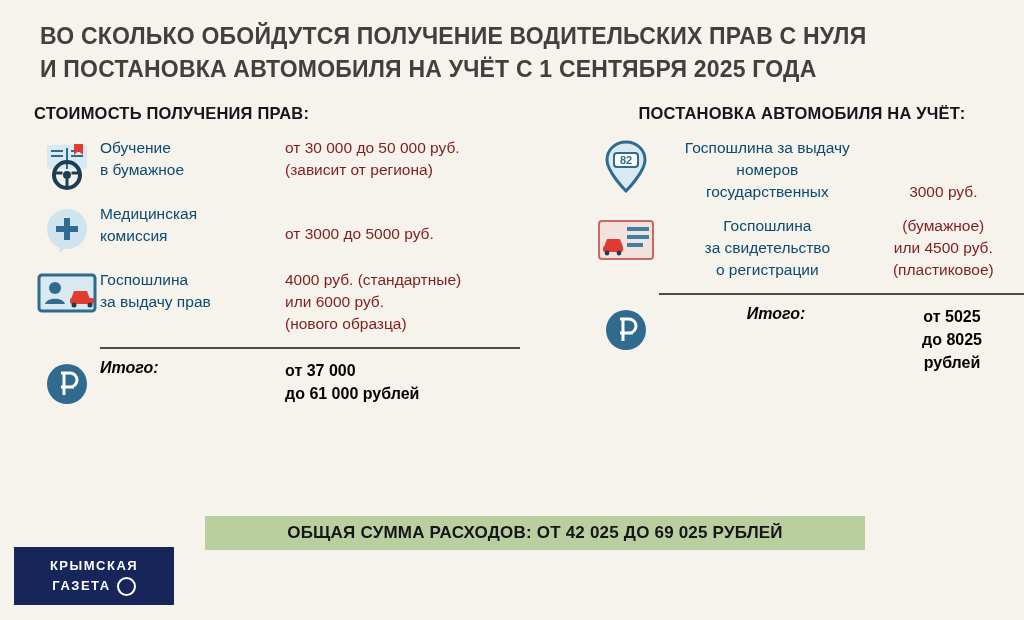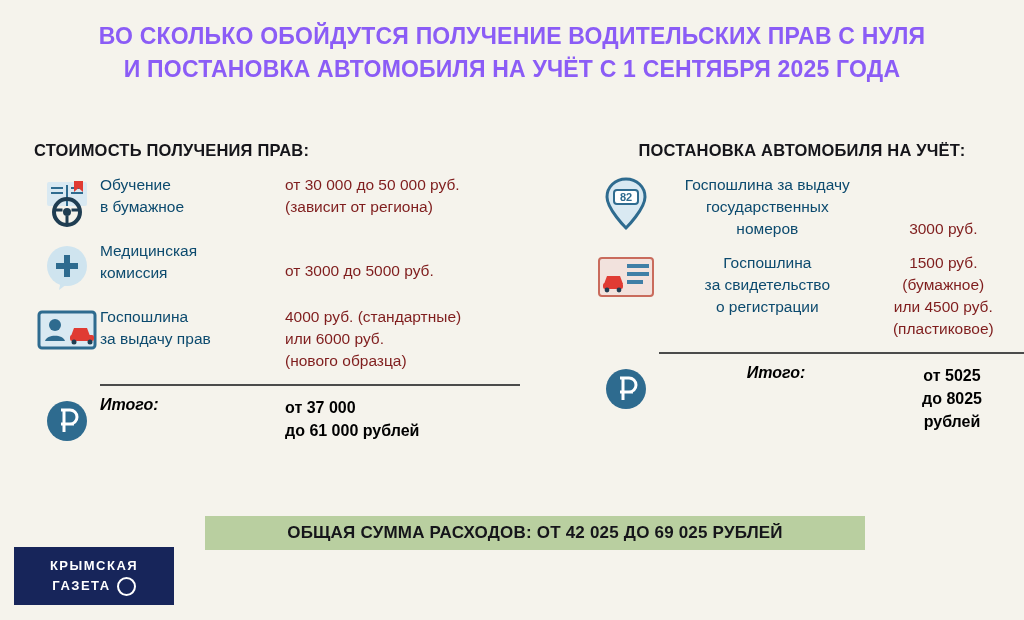--- a/index.html
+++ b/index.html
@@ -14,22 +14,21 @@
     overflow: hidden;
   }
   .page {
     position: relative;
     width: 1024px;
     height: 620px;
     background: #f5f3ec;
     box-sizing: border-box;
   }
   .title {
-    text-align: center;
-    color: #8b5cf6;
+    color: #404040;
     font-weight: bold;
     font-size: 23px;
     line-height: 33px;
     letter-spacing: 0.2px;
     padding: 20px 40px 4px 40px;
   }
   .title .line {
     display: block;
   }
   .columns {
@@ -48,21 +47,20 @@
     width: 436px;
     padding-left: 18px;
     text-align: center;
   }
   .col-head {
     font-weight: bold;
     font-size: 16.5px;
     color: #15151a;
     letter-spacing: 0.2px;
     margin-bottom: 14px;
-    margin-top: 37px;
   }
   .row {
     display: flex;
     align-items: flex-start;
     margin-bottom: 12px;
   }
   .icon-cell {
     width: 66px;
     min-width: 66px;
     display: flex;
@@ -257,22 +255,22 @@
       <div class="row">
         <div class="icon-cell">
           <svg class="ic" width="46" height="56" viewBox="0 0 46 56">
             <path d="M23 3 C12 3 4 11 4 21 C4 33 23 52 23 52 C23 52 42 33 42 21 C42 11 34 3 23 3 z" fill="#d9e9f2" stroke="#2e6b8f" stroke-width="3"></path>
             <rect x="11" y="14" width="24" height="14" rx="3" fill="#ffffff" stroke="#2e6b8f" stroke-width="2"></rect>
             <text x="23" y="25" font-family="Liberation Sans, sans-serif" font-size="11" font-weight="bold" fill="#2e6b8f" text-anchor="middle">82</text>
           </svg>
         </div>
         <div class="label-cell">
           <div>Госпошлина за выдачу</div>
+          <div>номеров</div>
           <div>государственных</div>
-          <div>номеров</div>
         </div>
         <div class="value-cell">
           <div style="padding-top:44px">3000 руб.</div>
         </div>
       </div>
 
       <div class="row">
         <div class="icon-cell">
           <svg class="ic" width="58" height="46" viewBox="0 0 58 46">
             <rect x="2" y="4" width="54" height="38" rx="3" fill="#f2e2dd" stroke="#c96b5c" stroke-width="2"></rect>
@@ -284,21 +282,20 @@
             <circle cx="10" cy="36" r="2.4" fill="#1f3d52"></circle>
             <circle cx="22" cy="36" r="2.4" fill="#1f3d52"></circle>
           </svg>
         </div>
         <div class="label-cell">
           <div>Госпошлина</div>
           <div>за свидетельство</div>
           <div>о регистрации</div>
         </div>
         <div class="value-cell">
-          <div>1500 руб.</div>
           <div>(бумажное)</div>
           <div>или 4500 руб.</div>
           <div>(пластиковое)</div>
         </div>
       </div>
 
 
       <div class="divider"></div>
 
       <div class="total-row">

